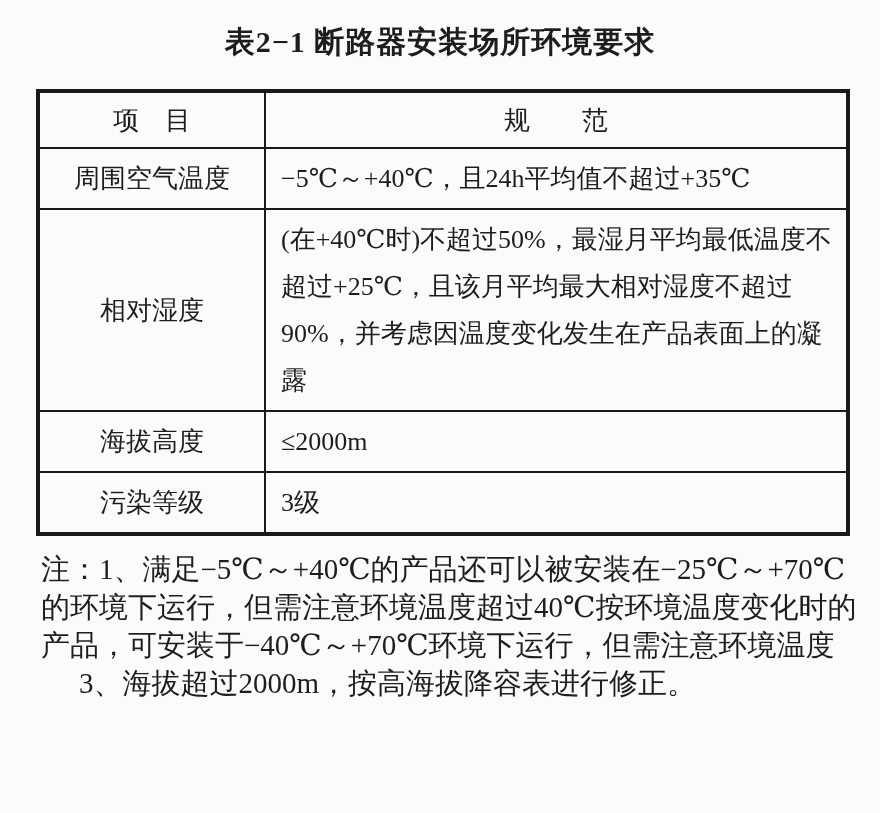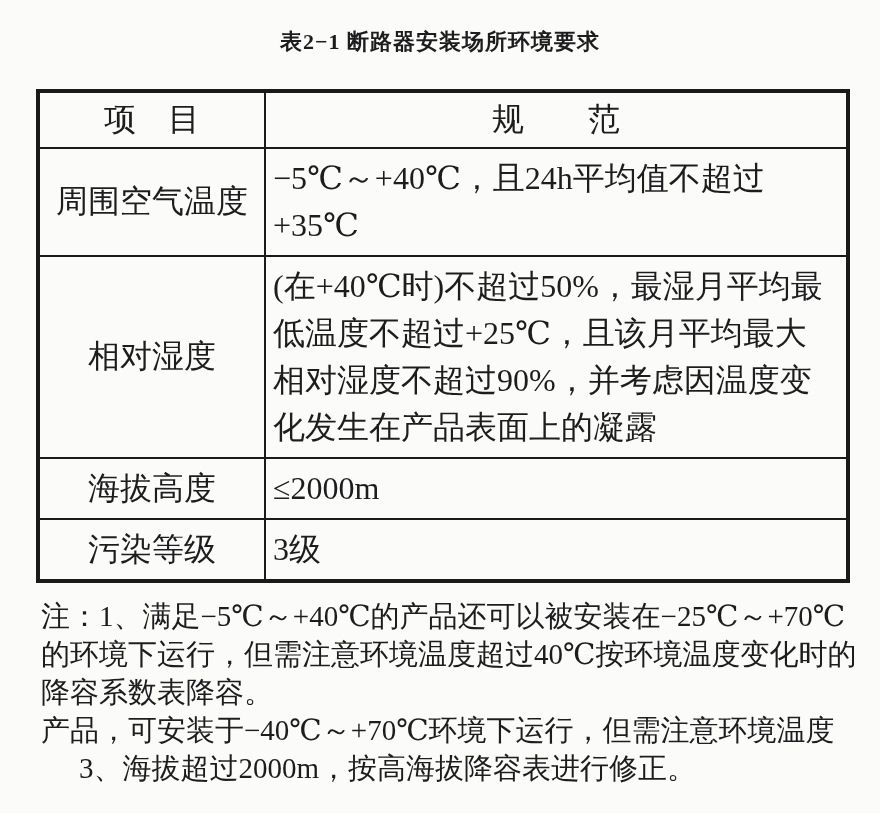--- a/index.html
+++ b/index.html
@@ -7,45 +7,45 @@
     width: 880px;
     height: 813px;
     background: #fbfbfa;
     color: #1d1d1d;
     font-family: "Liberation Serif", "DejaVu Serif", serif;
     overflow: hidden;
   }
   .doc-title {
     margin-top: 20px;
     text-align: center;
-    font-size: 22px;
+    font-size: 30px;
     font-weight: bold;
     letter-spacing: 1px;
     line-height: 44px;
   }
   table.env-table {
     border-collapse: collapse;
     margin: 25px 0 0 36px;
     width: 810px;
     table-layout: fixed;
   }
   table.env-table th,
   table.env-table td {
     border: 2px solid #1a1a1a;
-    font-size: 32px;
+    font-size: 26px;
     font-weight: normal;
     vertical-align: middle;
   }
   table.env-table {
     border: 4px solid #1a1a1a;
   }
   col.c-item { width: 227px; }
   col.c-spec { width: 583px; }
   .cell-item { text-align: center; }
-  .cell-spec { text-align: left; padding: 6px 10px 6px 7px; line-height: 47px; }
+  .cell-spec { text-align: left; padding: 6px 10px 6px 15px; line-height: 47px; }
   tr.r-header th { height: 57px; }
   tr.r-temp  td { height: 56px; }
   tr.r-hum   td { height: 194px; }
   tr.r-alt   td { height: 58px; margin-top: 35px; }
   tr.r-pol   td { height: 56px; }
   .notes {
     margin: 14px 4px 0 20px;
     font-size: 29px;
     line-height: 38px;
   }
@@ -84,16 +84,15 @@
     <tr class="r-pol">
       <td class="cell-item">污染等级</td>
       <td class="cell-spec">3级</td>
     </tr>
   </tbody>
 </table>
 
 <div class="notes">
   <div class="note-line">注：1、满足−5℃～+40℃的产品还可以被安装在−25℃～+70℃</div>
   <div class="note-line">的环境下运行，但需注意环境温度超过40℃按环境温度变化时的</div>
-  <div class="note-line">降容系数表降容。</div>
   <div class="note-line">产品，可安装于−40℃～+70℃环境下运行，但需注意环境温度</div>
   <div class="note-line indent">3、海拔超过2000m，按高海拔降容表进行修正。</div>
 </div>
 
 </body></html>

